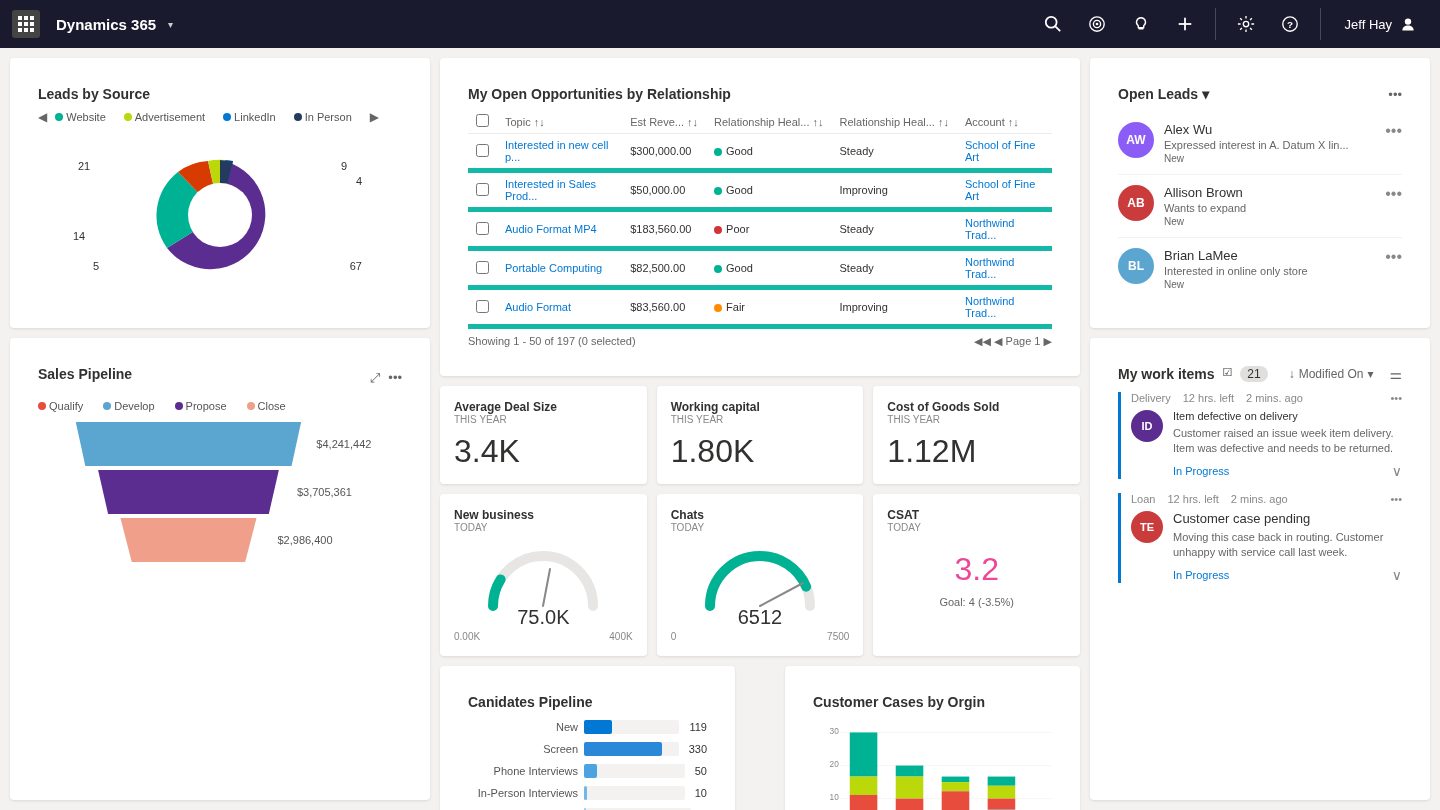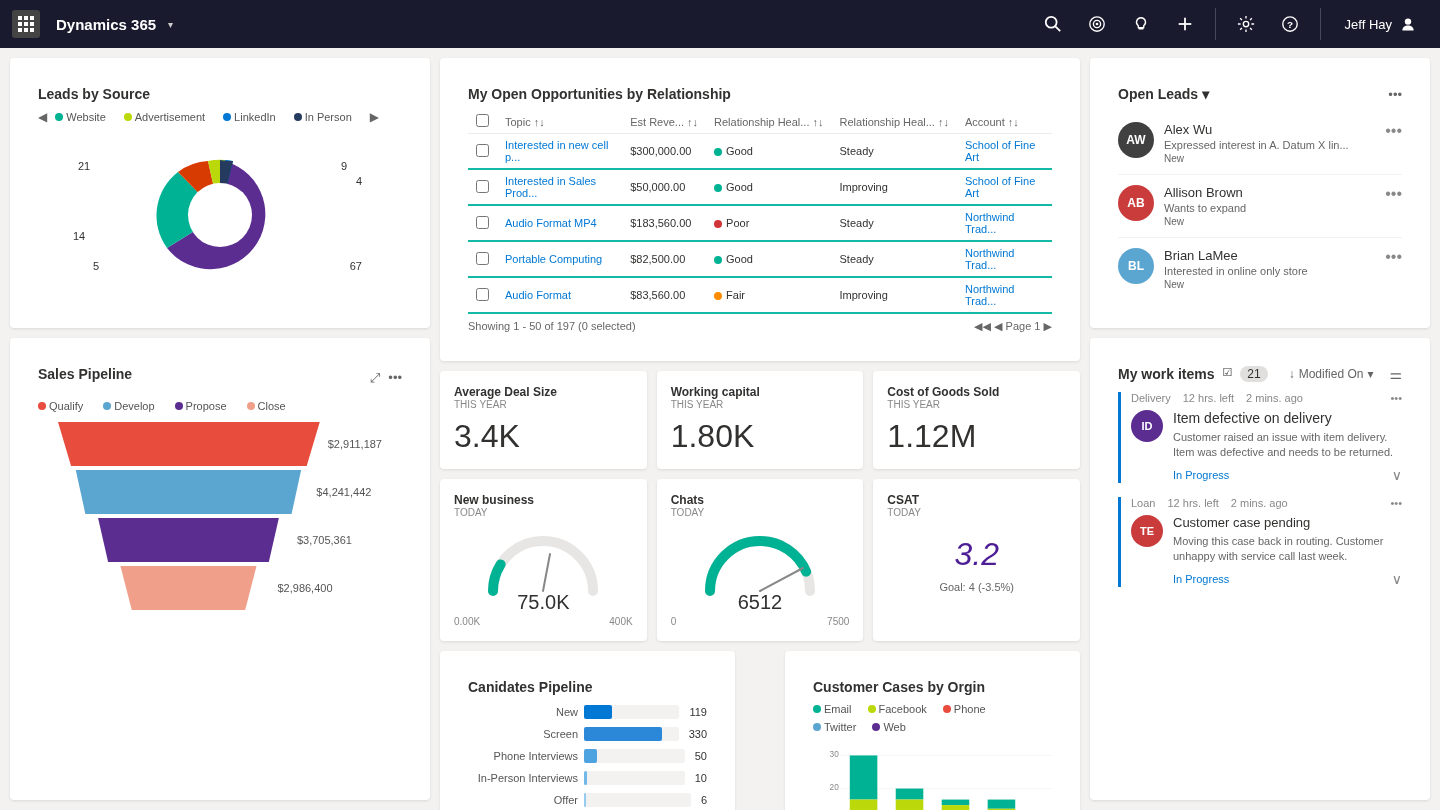--- a/index.html
+++ b/index.html
@@ -46,32 +46,32 @@
 
     
     .pipeline-card { flex: 1; }
     .pipeline-header { display: flex; align-items: center; justify-content: space-between; margin-bottom: 10px; }
     .pipeline-legend { display: flex; gap: 10px; flex-wrap: wrap; margin-bottom: 10px; }
 
     
     .opps-card { flex: 0 0 auto; }
     .opps-table { width: 100%; border-collapse: collapse; font-size: 11px; }
     .opps-table th { color: #666; font-weight: 500; padding: 4px 8px; text-align: left; border-bottom: 1px solid #edebe9; white-space: nowrap; }
-    .opps-table td { padding: 5px 8px; border-bottom: 2px solid #14b8a6; }
+    .opps-table td { padding: 5px 8px; border-bottom: 5px solid #14b8a6; }
     .opps-table a { color: #0078d4; text-decoration: none; }
     .health-dot { width: 8px; height: 8px; border-radius: 50%; display: inline-block; margin-right: 4px; vertical-align: middle; }
     .table-footer { font-size: 11px; color: #666; display: flex; justify-content: space-between; margin-top: 6px; }
 
     
     .kpi-row { display: flex; gap: 10px; }
     .kpi-card { flex: 1; padding: 14px; }
     .kpi-label { font-size: 12px; font-weight: 600; color: #323130; }
     .kpi-sublabel { font-size: 10px; color: #888; text-transform: uppercase; margin-bottom: 8px; }
     .kpi-value { font-size: 32px; font-weight: 300; color: #323130; }
-    .kpi-value-red { color: #4c1d95; font-style: italic; }
+    .kpi-value-red { color: #ec4899; }
     .gauge-labels { display: flex; justify-content: space-between; font-size: 10px; color: #888; margin-top: 2px; }
 
     
     .bottom-row { display: flex; gap: 14px; flex: 1; }
     .candidates-card { flex: 1; }
     .cases-card { flex: 1; margin-left: 36px; }
 
     .bar-row { display: flex; align-items: center; margin-bottom: 8px; gap: 6px; }
     .bar-label { width: 110px; font-size: 11px; color: #555; text-align: right; flex-shrink: 0; }
     .bar-track { flex: 1; height: 14px; background: #f3f2f1; position: relative; border-radius: 2px; }
@@ -231,24 +231,20 @@
         </div>
       </div>
       <div class="pipeline-legend">
         <span class="legend-item"><span class="legend-dot" style="background:#e74c3c"></span>Qualify</span>
         <span class="legend-item"><span class="legend-dot" style="background:#5ba5d1"></span>Develop</span>
         <span class="legend-item"><span class="legend-dot" style="background:#5c2d91"></span>Propose</span>
         <span class="legend-item"><span class="legend-dot" style="background:#f0a08a"></span>Close</span>
       </div>
 
       <div style="display:flex; flex-direction:column; align-items:center; gap:4px; padding: 0 20px;">
-        <div style="display:flex; align-items:center; width:100%; justify-content:center; gap:8px;">
-          <div style="width:85%; height:44px; background:#e74c3c; clip-path:polygon(0% 0%, 100% 0%, 95% 100%, 5% 100%); position:relative;"></div>
-          <span style="font-size:11px; color:#555; white-space:nowrap;">$2,911,187</span>
-        </div>
         <div style="display:flex; align-items:center; width:100%; justify-content:center; gap:8px;">
           <div style="width:74%; height:44px; background:#5ba5d1; clip-path:polygon(3% 0%, 97% 0%, 93% 100%, 7% 100%);"></div>
           <span style="font-size:11px; color:#555; white-space:nowrap;">$4,241,442</span>
         </div>
         <div style="display:flex; align-items:center; width:100%; justify-content:center; gap:8px;">
           <div style="width:62%; height:44px; background:#5c2d91; clip-path:polygon(5% 0%, 95% 0%, 90% 100%, 10% 100%);"></div>
           <span style="font-size:11px; color:#555; white-space:nowrap;">$3,705,361</span>
         </div>
         <div style="display:flex; align-items:center; width:100%; justify-content:center; gap:8px;">
           <div style="width:50%; height:44px; background:#f0a08a; clip-path:polygon(8% 0%, 92% 0%, 85% 100%, 15% 100%);"></div>
@@ -420,27 +416,20 @@
             <div class="bar-track">
               <div class="bar-fill" style="width:1.5%; background:#95ccf0;"></div>
             </div>
             <span class="bar-value">6</span>
           </div>
         </div>
       </div>
 
       <div class="card cases-card">
         <div class="card-title">Customer Cases by Orgin</div>
-        <div style="display:flex; gap:6px; flex-wrap:wrap; margin-bottom:8px; font-size:10px;">
-          <span class="legend-item"><span class="legend-dot" style="background:#00b294"></span>Email</span>
-          <span class="legend-item"><span class="legend-dot" style="background:#bad80a"></span>Facebook</span>
-          <span class="legend-item"><span class="legend-dot" style="background:#e74c3c"></span>Phone</span>
-          <span class="legend-item"><span class="legend-dot" style="background:#5ba5d1"></span>Twitter</span>
-          <span class="legend-item"><span class="legend-dot" style="background:#5c2d91"></span>Web</span>
-        </div>
         
         <svg width="100%" height="130" viewBox="0 0 260 130">
 
           <text x="18" y="12" font-size="9" fill="#888">30</text>
           <text x="18" y="48" font-size="9" fill="#888">20</text>
           <text x="18" y="84" font-size="9" fill="#888">10</text>
           <text x="22" y="120" font-size="9" fill="#888">0</text>
 
           <line x1="30" y1="10" x2="260" y2="10" stroke="#edebe9" stroke-width="0.5"></line>
           <line x1="30" y1="46" x2="260" y2="46" stroke="#edebe9" stroke-width="0.5"></line>
@@ -480,21 +469,21 @@
     <div class="card open-leads-card">
       <div class="open-leads-header">
         <div class="open-leads-title">
           <span>Open Leads</span>
           <span style="cursor:pointer;">▾</span>
         </div>
         <span style="cursor:pointer; color:#666;">•••</span>
       </div>
 
       <div class="lead-item">
-        <div class="lead-avatar" style="background:#404040;">AW</div>
+        <div class="lead-avatar" style="background:#8b5cf6;">AW</div>
         <div class="lead-info">
           <div class="lead-name">Alex Wu</div>
           <div class="lead-desc">Expressed interest in A. Datum X lin...</div>
           <div class="lead-badge">New</div>
         </div>
         <span class="lead-actions">•••</span>
       </div>
 
       <div class="lead-item">
         <div class="lead-avatar" style="background:#ca3c3c;">AB</div>
@@ -535,22 +524,22 @@
         <div style="display:flex; gap:12px; font-size:11px; color:#888; margin-bottom:6px; align-items:center;">
           <span>Delivery</span>
           <span>12 hrs. left</span>
           <span>2 mins. ago</span>
           <span class="work-spacer"></span>
           <span style="cursor:pointer;">•••</span>
         </div>
         <div style="display:flex; gap:10px; align-items:flex-start;">
           <div class="work-avatar" style="background:#5c2d91;">ID</div>
           <div style="flex:1;">
-            <div style="font-size:14px; font-weight:500; margin-bottom:4px;">Item defective on delivery</div>
-            <div style="font-size:11px; color:#666; line-height:1.4;">Customer raised an issue with item delivery. Item was defective and needs to be returned.</div>
+            <div style="font-size:11px; font-weight:500; margin-bottom:4px;">Item defective on delivery</div>
+            <div style="font-size:11px; color:#666; line-height:1.4;">Customer raised an issue week item delivery. Item was defective and needs to be returned.</div>
             <div style="display:flex; align-items:center; justify-content:space-between; margin-top:6px;">
               <span class="status-badge">In Progress</span>
               <span style="color:#888; cursor:pointer; font-size:14px;">∨</span>
             </div>
           </div>
         </div>
       </div>
 
       <div style="border-left:3px solid #0078d4; padding-left:10px; margin-bottom:14px;">
         <div style="display:flex; gap:12px; font-size:11px; color:#888; margin-bottom:6px; align-items:center;">

